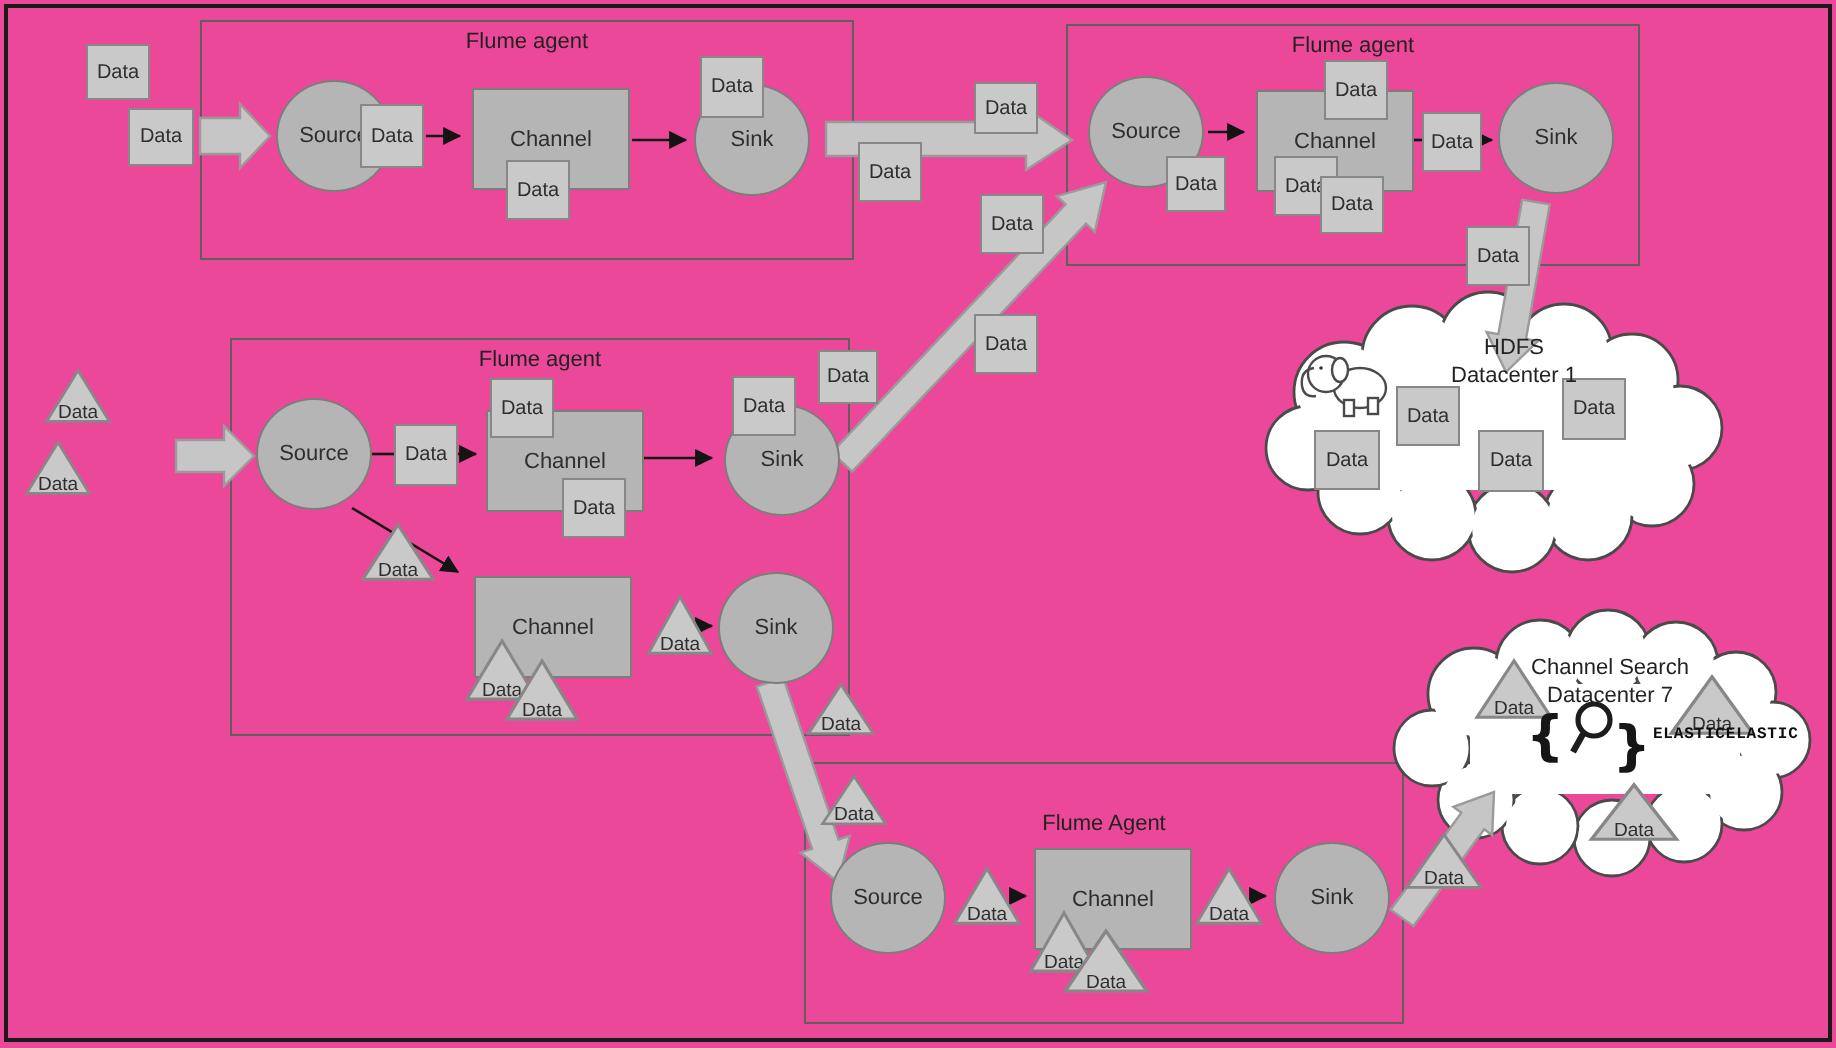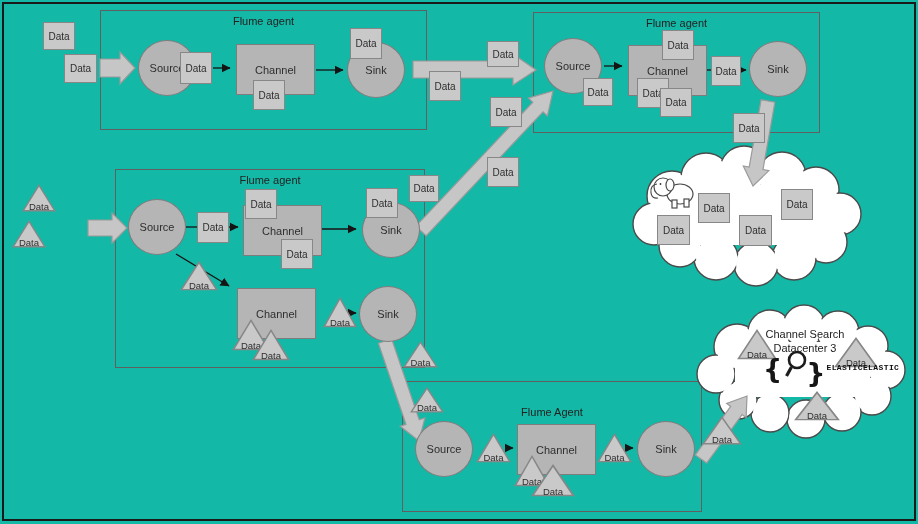--- a/index.html
+++ b/index.html
@@ -1,16 +1,16 @@
 <!DOCTYPE html>
 <html><head>
 <meta charset="utf-8">
 <style>
   html,body{margin:0;padding:0;background:#fff;}
-  .canvas{position:relative;width:918px;height:524px;background:#14b8a6;
+  .canvas{position:relative;width:918px;height:524px;background:#ec4899;
           font-family:"Liberation Sans",sans-serif;color:#333;overflow:hidden;}
   .frame{position:absolute;left:2px;top:2px;width:910px;height:515px;
          border:2px solid #1a1a1a;pointer-events:none;}
   .agent{position:absolute;border:1.5px solid #606060;background:transparent;}
   .agent-title{position:absolute;top:4px;left:0;width:100%;text-align:center;
                font-size:11px;color:#222;white-space:nowrap;}
   .node{position:absolute;display:flex;align-items:center;justify-content:center;
         background:#b5b5b5;border:1.5px solid #7d7d7d;font-size:11px;color:#2e2e2e;box-sizing:border-box;}
   .circle{width:58px;height:56px;border-radius:50%;}
   .chan{width:79px;height:51px;}
@@ -283,23 +283,27 @@
       </svg>
       <span class="tl">Data</span>
     </div>
   <div class="tri" style="left:794px;top:391px;width:46px;height:30px">
     <svg viewBox="0 0 40 33" preserveAspectRatio="none">
         <polygon points="20,1.5 38.5,31.5 1.5,31.5"></polygon>
       </svg>
       <span class="tl">Data</span>
     </div>
 
+  <div class="cloud-label" style="left:692px;top:167px;width:130px">
+    <span>HDFS</span>
+    <span>Datacenter 1</span>
+  </div>
   <div class="cloud-label" style="left:750px;top:327px;width:110px">
     <span>Channel Search</span>
-    <span>Datacenter 3</span>
+    <span>Datacenter 7</span>
   </div>
 
   <div class="es-logo" style="left:763px;top:350px">
     <span class="es-brace">{</span>
     <span>
       <svg width="26" height="32" viewBox="0 0 26 32">
         <circle cx="14" cy="10" r="8" fill="#ffffff" stroke="#1c1c1c" stroke-width="2.6"></circle>
         <line x1="8.5" y1="17" x2="3.5" y2="26" stroke="#1c1c1c" stroke-width="3.2"></line>
       </svg>
     </span>

